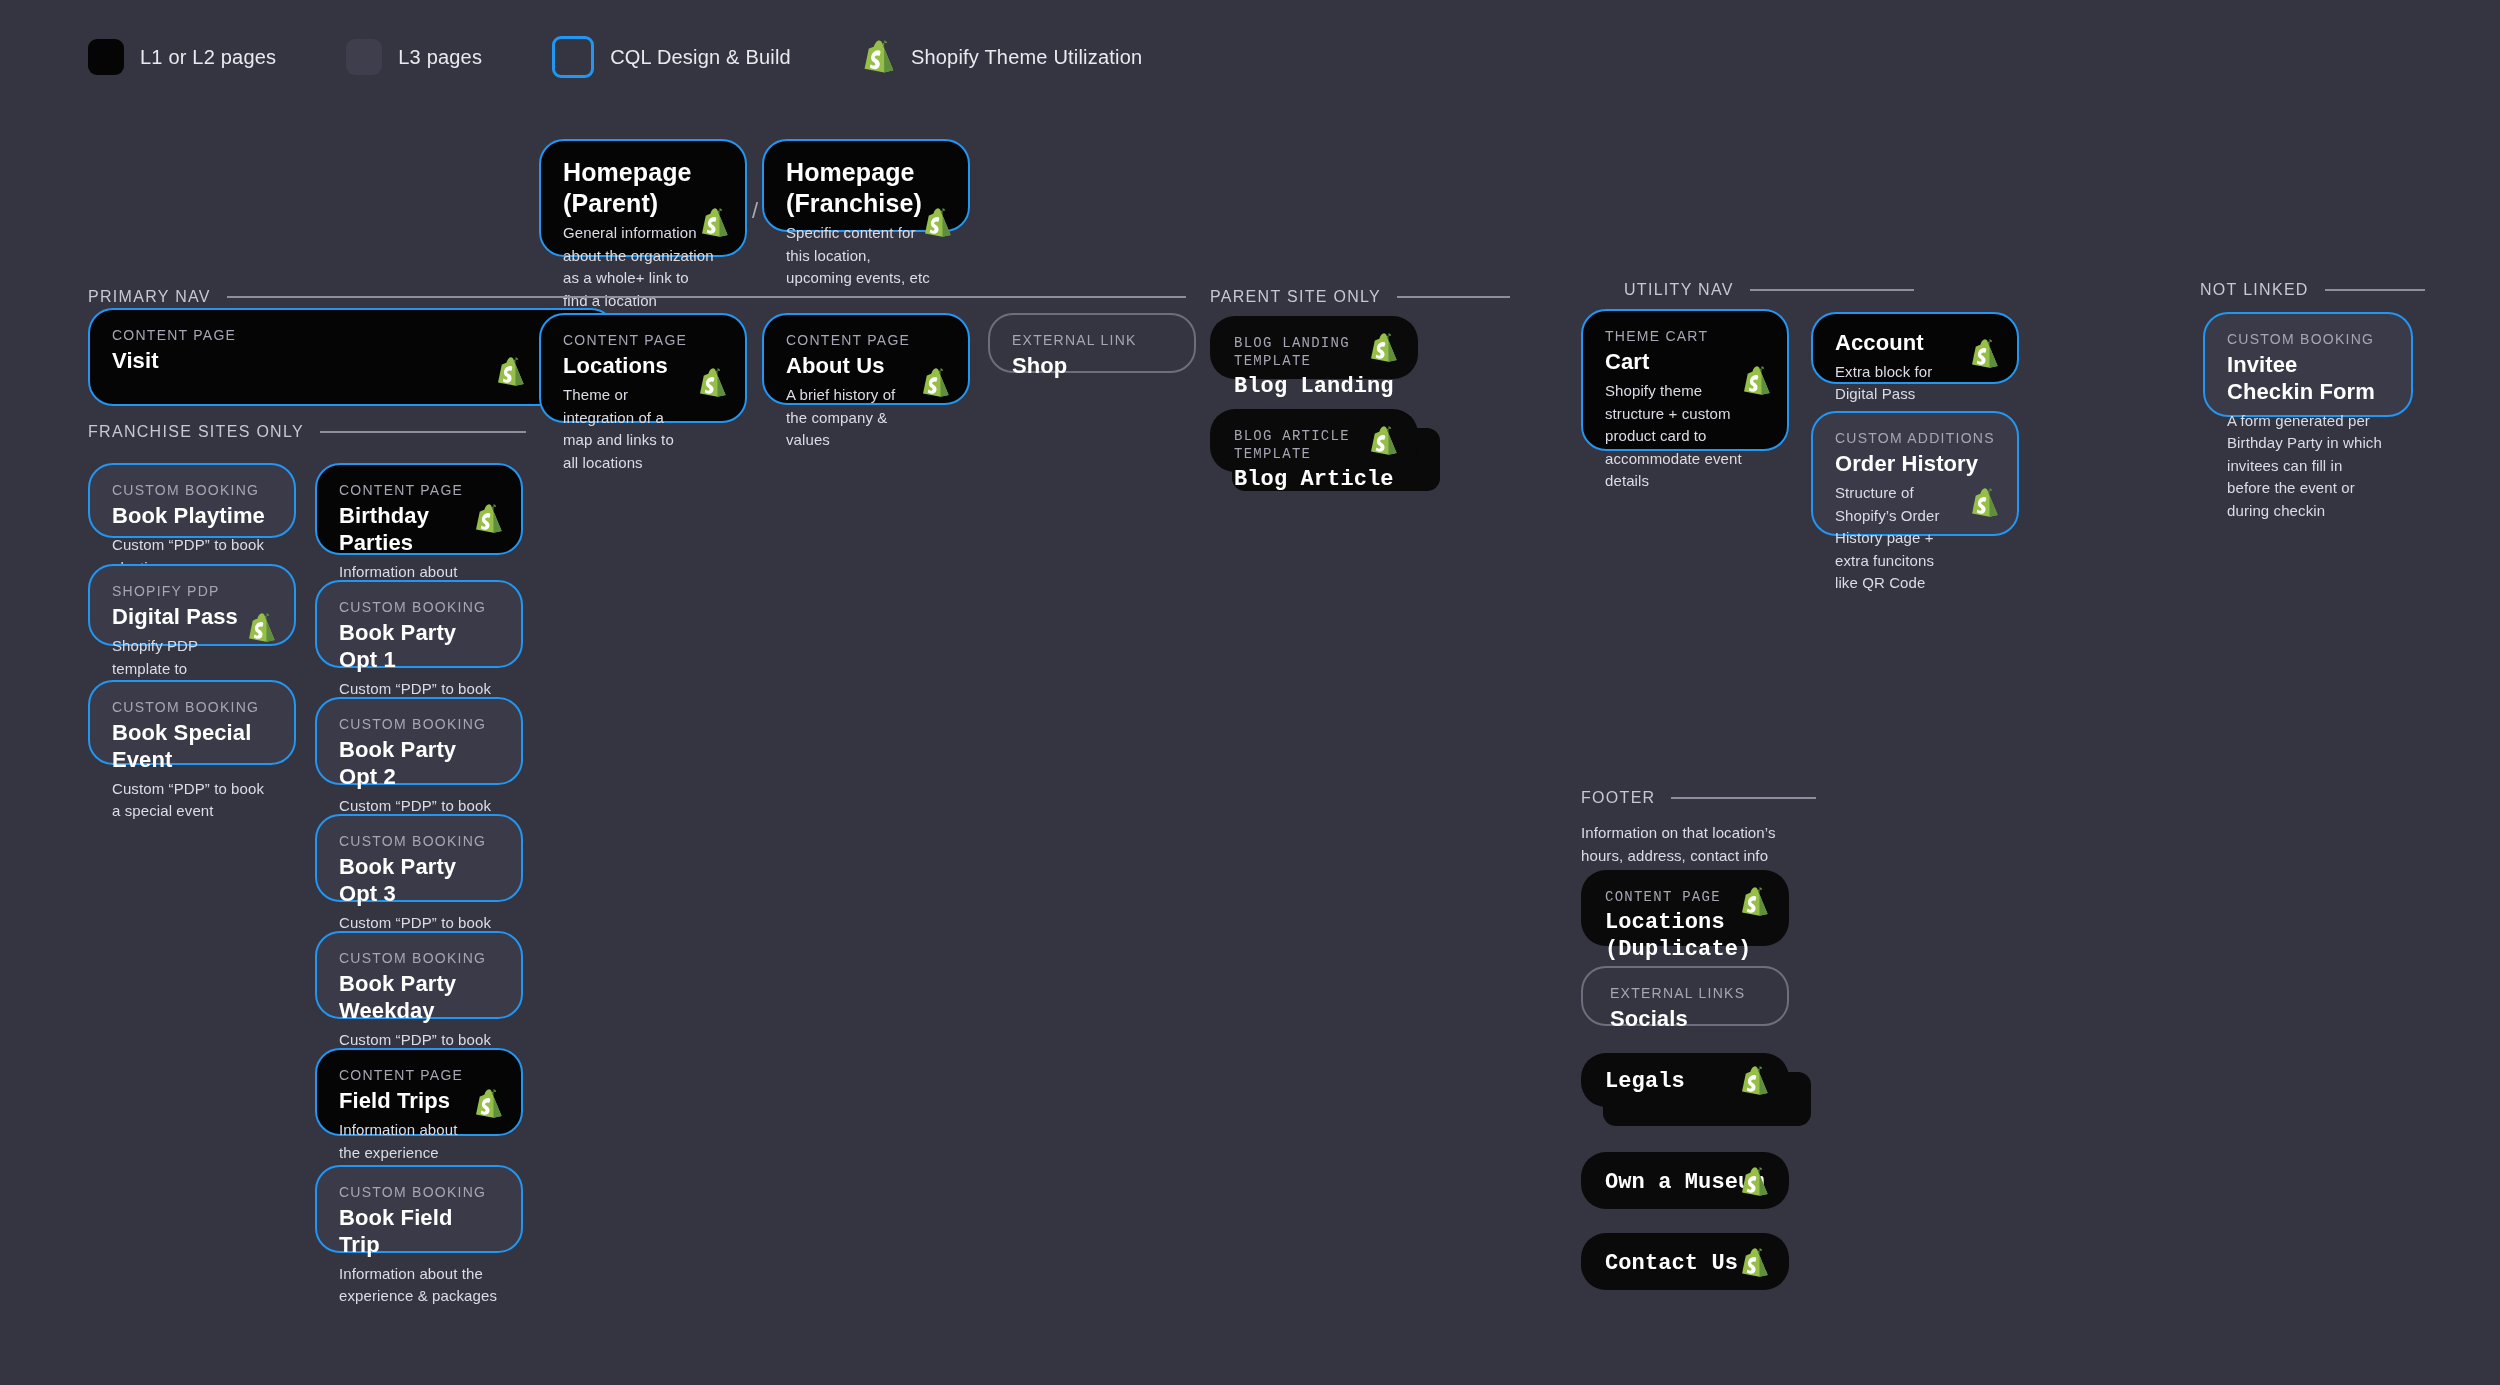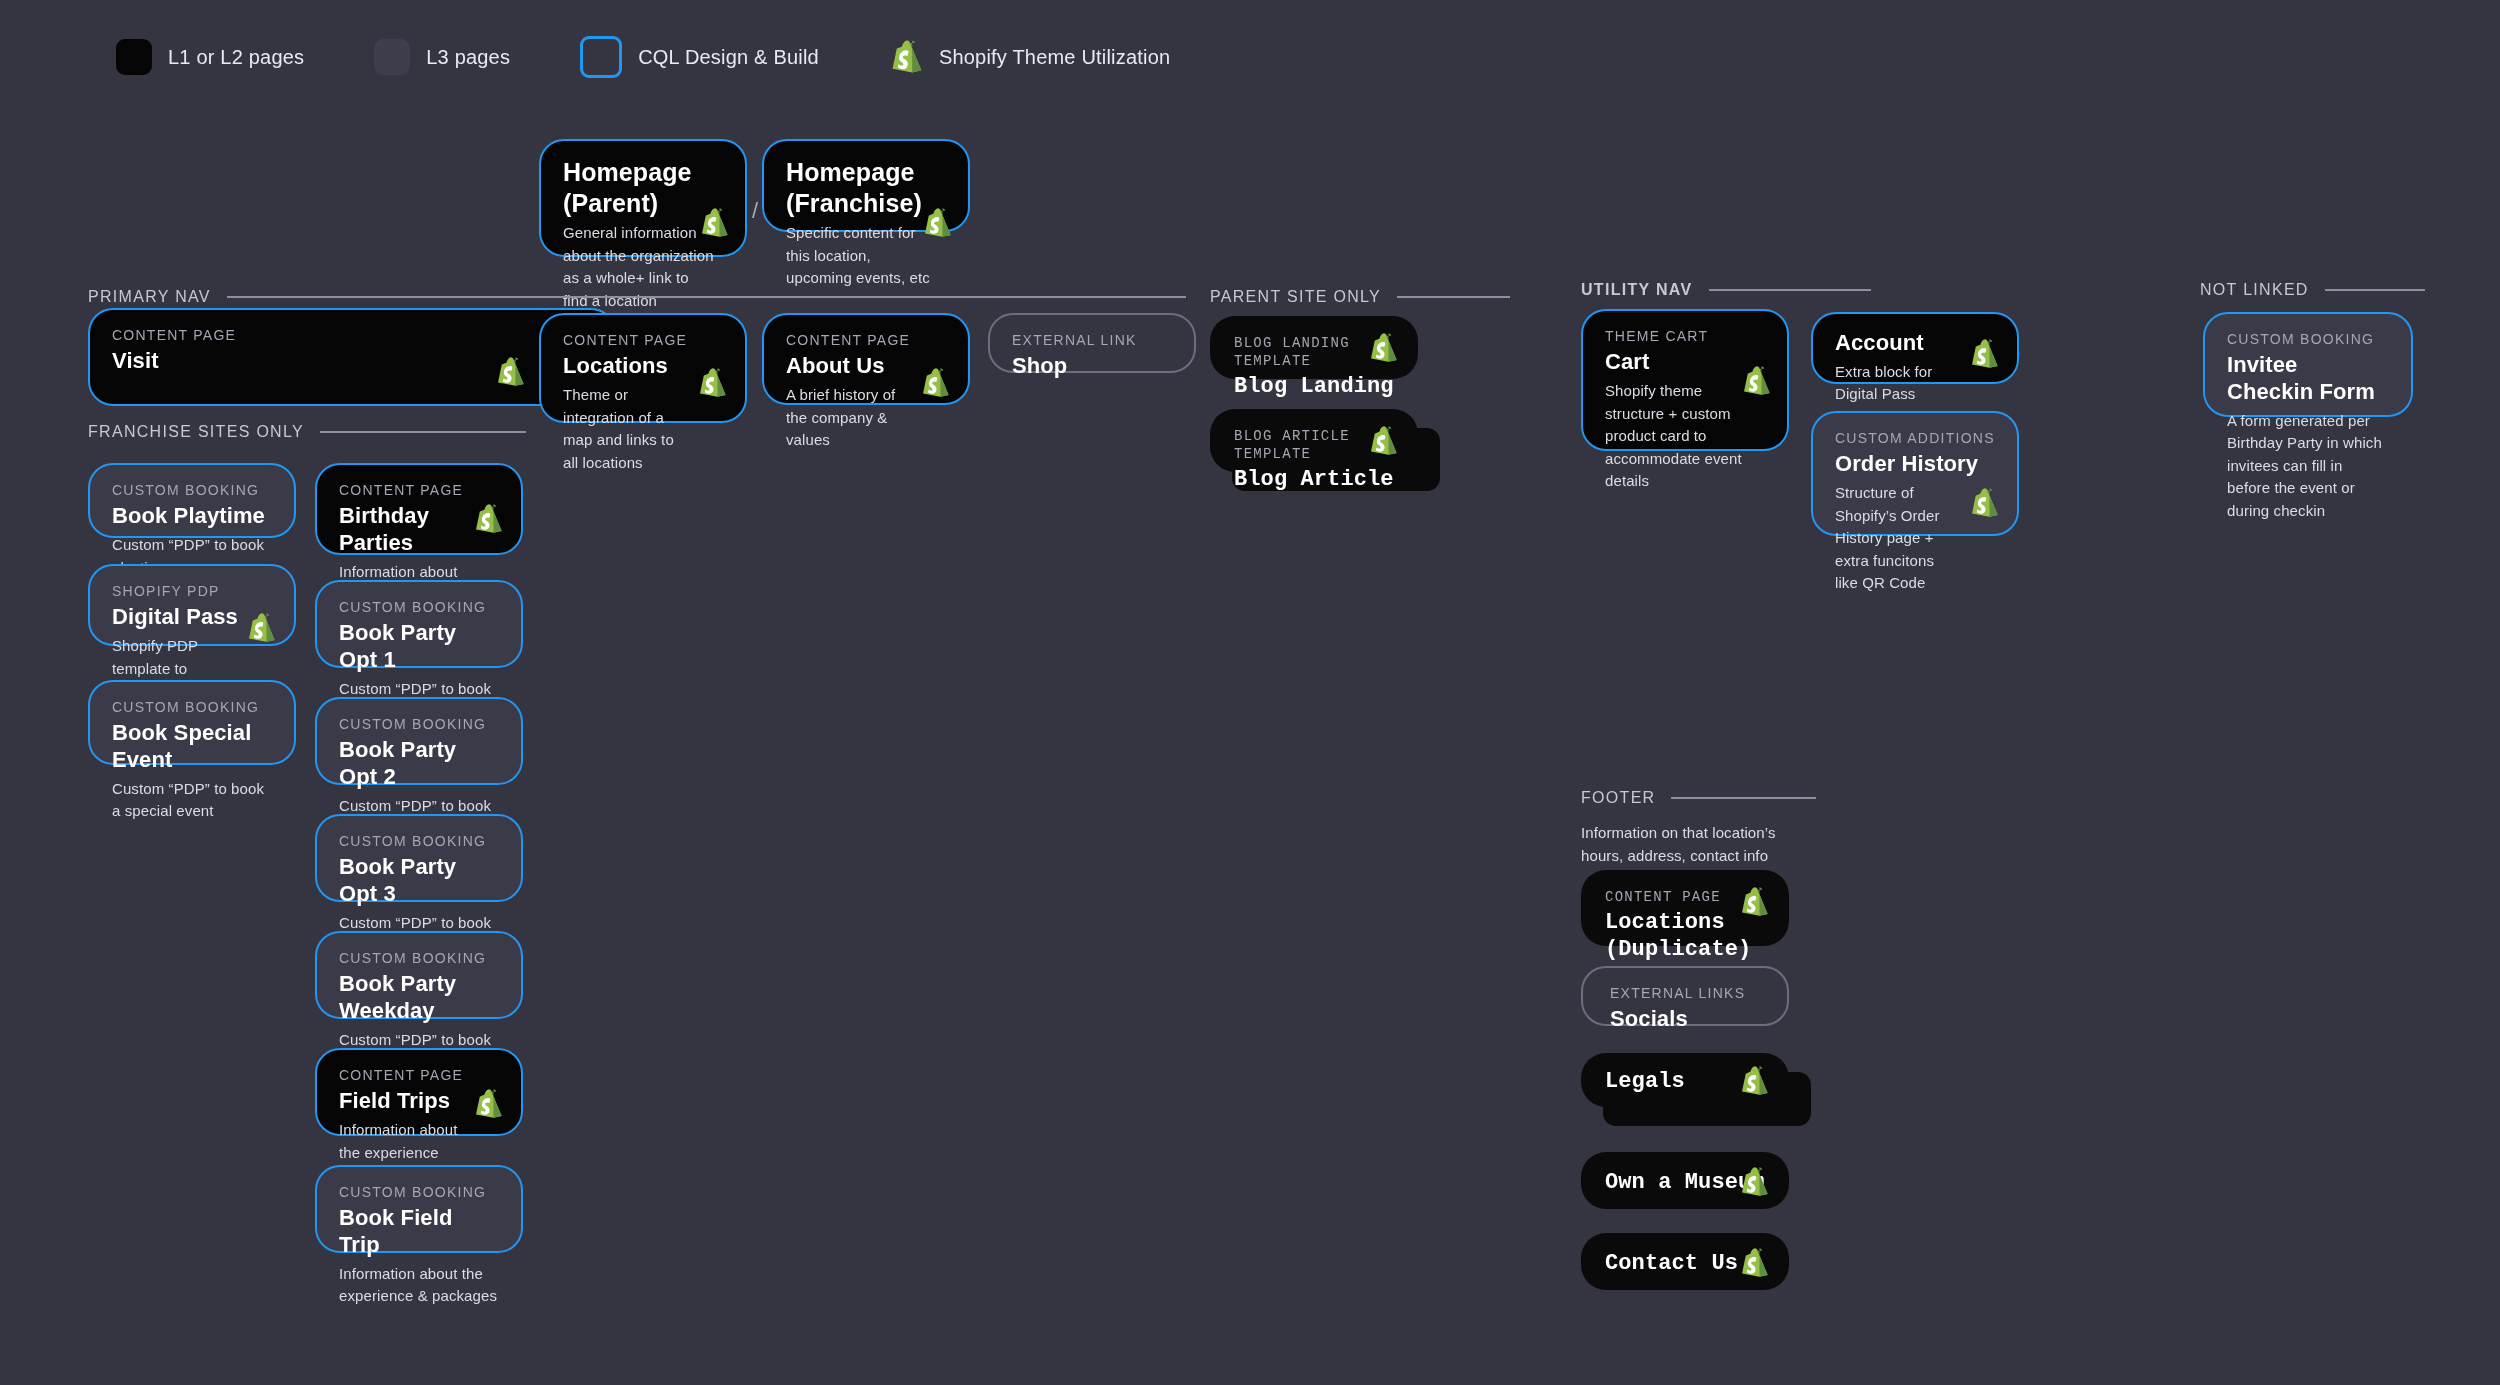--- a/index.html
+++ b/index.html
@@ -9,21 +9,21 @@
     font-family:"Liberation Sans", sans-serif;
     overflow:hidden;
     position:relative;
     color:#ffffff;
     -webkit-font-smoothing:antialiased;
   }
   .canvas{position:absolute;left:0;top:0;width:2500px;height:1385px;}
 
   
   .legend{position:absolute;left:88px;top:36px;display:flex;align-items:center;gap:0px;}
-  .legend-item{display:flex;align-items:center;margin-right:44px;margin-left:28px;}
+  .legend-item{display:flex;align-items:center;margin-right:44px;}
   .sw{width:36px;height:36px;border-radius:9px;margin-right:16px;flex:none;}
   .sw-black{background:#050505;}
   .sw-gray{background:#3e3e4c;}
   .sw-outline{background:transparent;border:3px solid #2196f3;}
   .sw-shopify{width:34px;height:36px;margin-right:16px;flex:none;display:block;}
   .legend-label{font-size:20px;color:#e9e9ef;letter-spacing:.2px;white-space:nowrap;}
 
   
   .sec{position:absolute;display:flex;align-items:center;}
   .sec-label{font-size:16px;letter-spacing:1.3px;color:#c8c8d4;white-space:nowrap;text-transform:uppercase;}
@@ -278,21 +278,21 @@
       <div class="eyebrow">BLOG ARTICLE TEMPLATE</div>
       <div class="title">Blog Article</div>
       <svg class="shopify" style="right:-4px;top:-2px;" viewBox="0 0 64 70">
         <path d="M40 8c-1-3-3-5-6-5-4 0-8 5-10 12-3 1-6 2-8 3-2 .5-2 .6-2.3 2.4C13.5 21.7 6 58 6 58l38 7 18-4S41 11 40 8z" fill="#95bf47"></path>
         <path d="M40 8c1 3 22 53 22 53l-18 4V3c3 0 5 2 6 5z" fill="#5e8e3e"></path>
         <path d="M37 26l-2.3 7s-2.4-1.2-5-1c-4 .2-4 2.7-4 3.3.2 3.4 9.2 4.2 9.7 12.3.4 6.4-3.4 10.7-8.9 11-6.6.4-10.3-3.5-10.3-3.5l1.4-6s3.7 2.8 6.6 2.6c1.9-.1 2.6-1.7 2.6-2.8-.3-4.4-7.6-4.2-8.1-11.6C18.3 30 23 22.4 32 21.9c3.5-.2 5 1.1 5 4.1z" fill="#fff"></path>
       </svg>
     </div>
   </div>
 
-  <div class="sec" style="left:1581px;top:281px;width:290px;font-weight:bold;">
+  <div class="sec" style="left:1624px;top:281px;width:290px;">
     <span class="sec-label">UTILITY NAV</span>
     <span class="sec-rule"></span>
   </div>
 
   <div class="card l1" style="left:1581px;top:309px;width:208px;height:142px;">
     <div class="inner">
       <div class="eyebrow">THEME CART</div>
       <div class="title">Cart</div>
       <div class="desc" style="max-width:140px;">Shopify theme structure + custom product card to accommodate event details</div>
       <svg class="shopify" style="right:-6px;top:38px;" viewBox="0 0 64 70">

